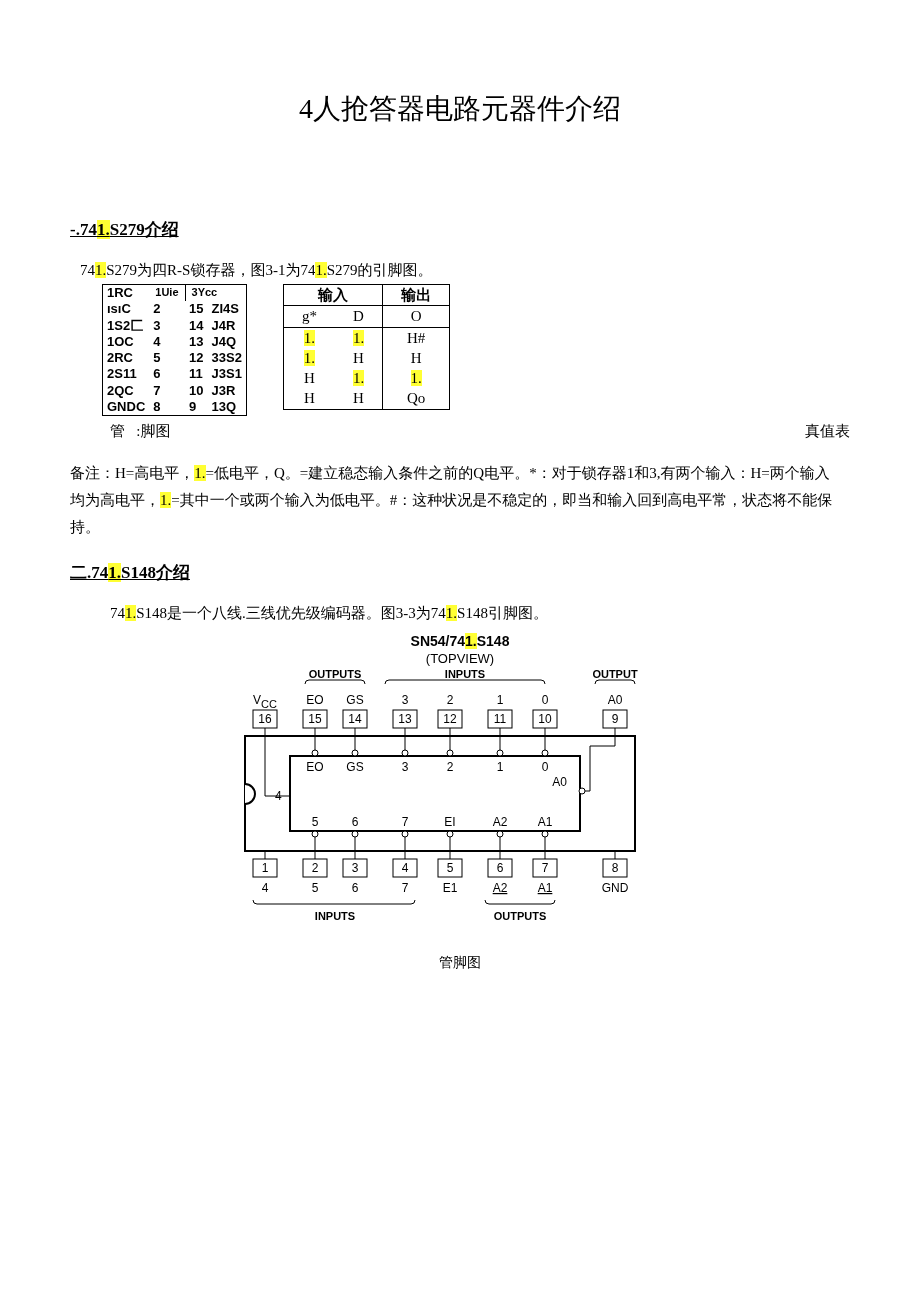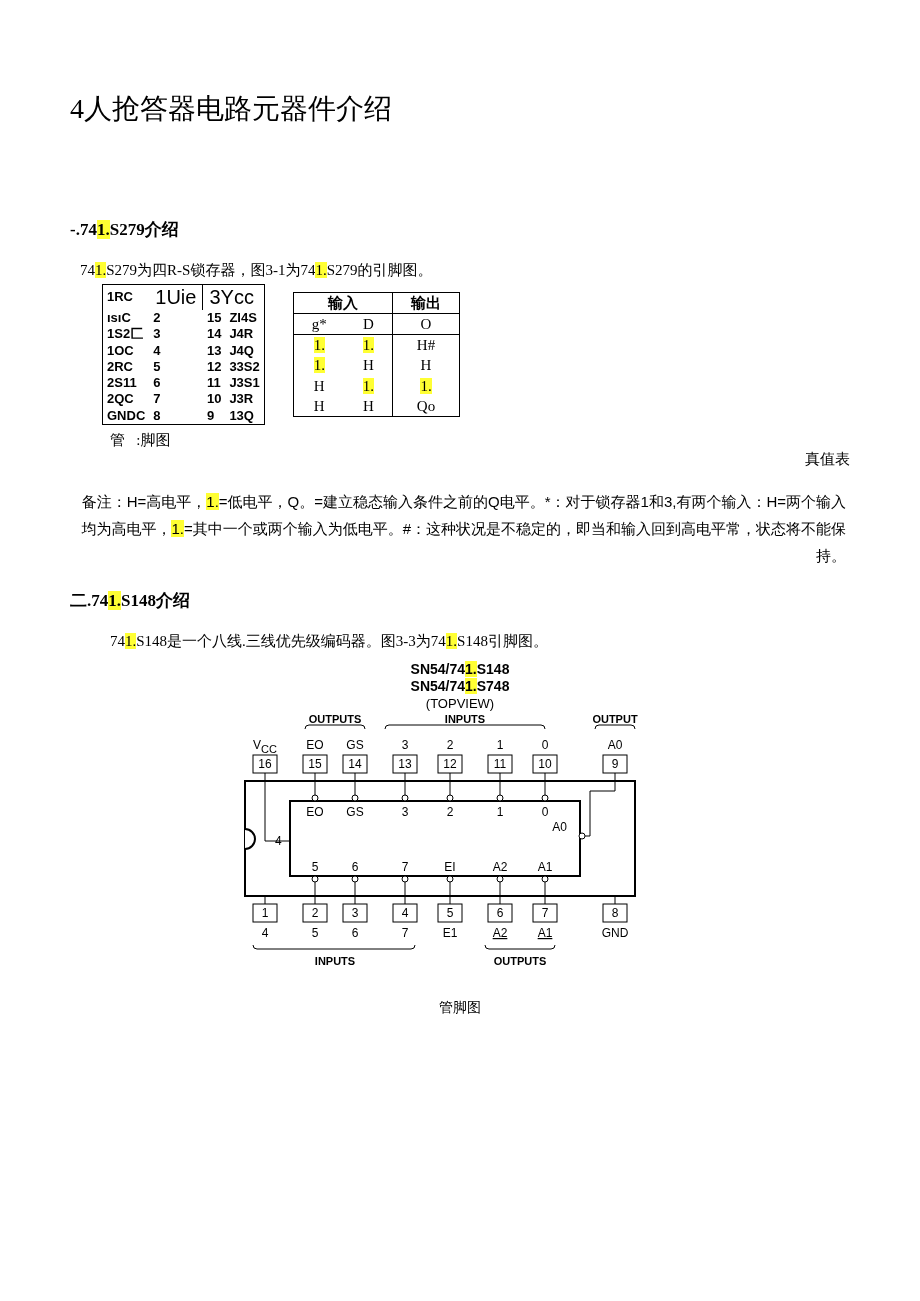--- a/index.html
+++ b/index.html
@@ -6,61 +6,62 @@
     font-family: "SimSun", "Times New Roman", serif;
     background: #fff;
     width: 920px;
     margin: 0;
     padding: 90px 70px 40px 70px;
     box-sizing: border-box;
     color: #000;
     font-size: 15px;
   }
   .title {
-    text-align: left;
+    text-align: center;
     font-size: 28px;
     font-weight: normal;
     margin-bottom: 90px;
     font-family: "SimSun", serif;
   }
   .section-head {
     font-weight: bold;
     font-size: 17px;
     margin: 10px 0 20px 0;
+    text-decoration: underline;
     font-family: "Times New Roman", "SimSun", serif;
   }
   .hl {
     background: #ffff33;
   }
   .intro {
     margin: 0 0 4px 10px;
     font-family: "Times New Roman","SimSun",serif;
   }
   .tables-row {
     display: flex;
-    align-items: center;
-    gap: 28px;
+    align-items: flex-start;
+    gap: 36px;
     margin-bottom: 4px;
     padding-left: 32px;
   }
   .pin-table {
     border: 1px solid #000;
     border-collapse: collapse;
     font-family: Arial, "Times New Roman", serif;
     font-size: 13px;
   }
   .pin-table td {
     padding: 0 4px;
     line-height: 1.25;
     vertical-align: middle;
     font-weight: bold;
   }
   .pin-table .big {
-    font-size: 20px;
-    font-weight: normal;
+    font-size: 11px;
+    font-weight: bold;
     border-right: 1px solid #000;
     padding: 0 6px;
   }
   .truth-table {
     border: 1px solid #7f1d1d;
     border-collapse: collapse;
     font-family: "Times New Roman","SimSun",serif;
     font-size: 15px;
     text-align: center;
   }
@@ -68,29 +69,27 @@
     border: 1px solid #000;
     padding: 0 18px;
     line-height: 1.35;
   }
   .truth-table .nobr { border-right: none; }
   .truth-table .nobl { border-left: none; }
   .caption-row {
     display: flex;
     margin: 6px 0 19px 0;
     font-family: "SimSun", serif;
-    flex-direction: column;
   }
   .caption-left { width: 310px; padding-left: 40px; }
   .caption-right { flex:1; text-align:right; }
   .note {
     line-height: 1.8;
-    margin: 4px 4px 20px 0;
-    font-family: Liberation Sans, sans-serif;
-    text-align: right;
+    margin: 4px 10px 20px 0;
+    font-family: Liberation Serif, serif;
   }
   .chip-block {
     text-align: center;
     margin-top: 10px;
   }
   .chip-title {
     font-weight: bold;
     font-family: Arial, sans-serif;
     font-size: 14px;
     line-height: 1.25;
@@ -226,23 +225,20 @@
   <span>二.74</span><span class="hl">1.</span><span>S148介绍</span>
 </div>
 
 <div class="intro" style="margin-left:40px">
   <span>74</span><span class="hl">1.</span><span>S148是一个八线.三线优先级编码器。图3-3为74</span><span class="hl">1.</span><span>S148引脚图。</span>
 </div>
 
 <div class="chip-block">
   <div class="chip-title">
     <span>SN54/74</span><span class="hl">1.</span><span>S148</span>
-  </div>
-  <div class="chip-title">
-    <span>SN54/74</span><span class="hl">1.</span><span>S748</span>
   </div>
   <div class="chip-sub">(TOPVIEW)</div>
 
   <svg width="470" height="270">
 
     <text class="arlbl" x="110" y="12" text-anchor="middle">OUTPUTS</text>
     <text class="arlbl" x="240" y="12" text-anchor="middle">INPUTS</text>
     <text class="arlbl" x="390" y="12" text-anchor="middle">OUTPUT</text>
 
     <path d="M80 18 Q80 14 84 14 L136 14 Q140 14 140 18" fill="none" stroke="#000"></path>

